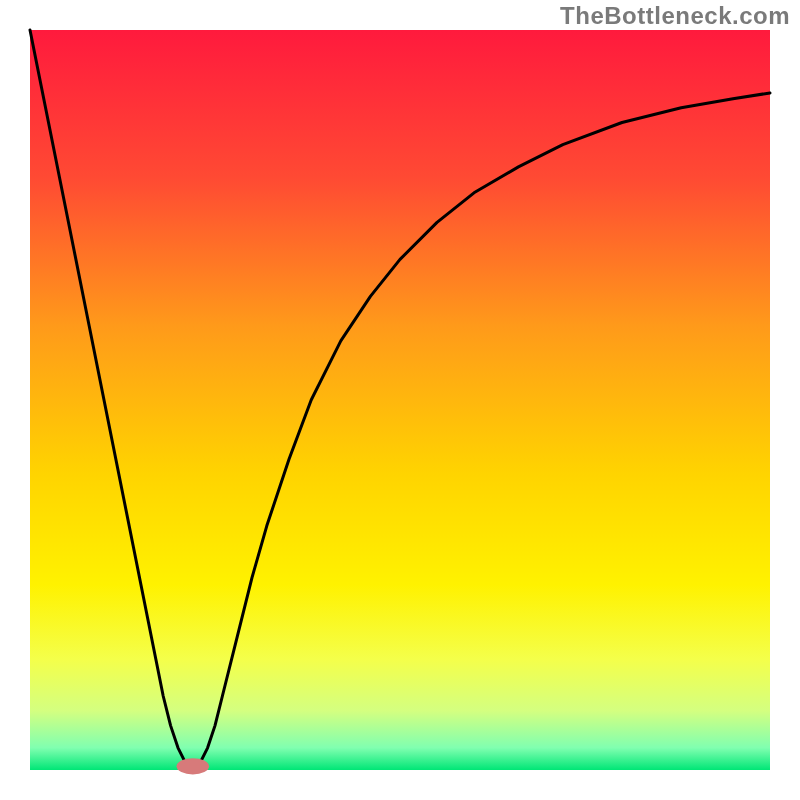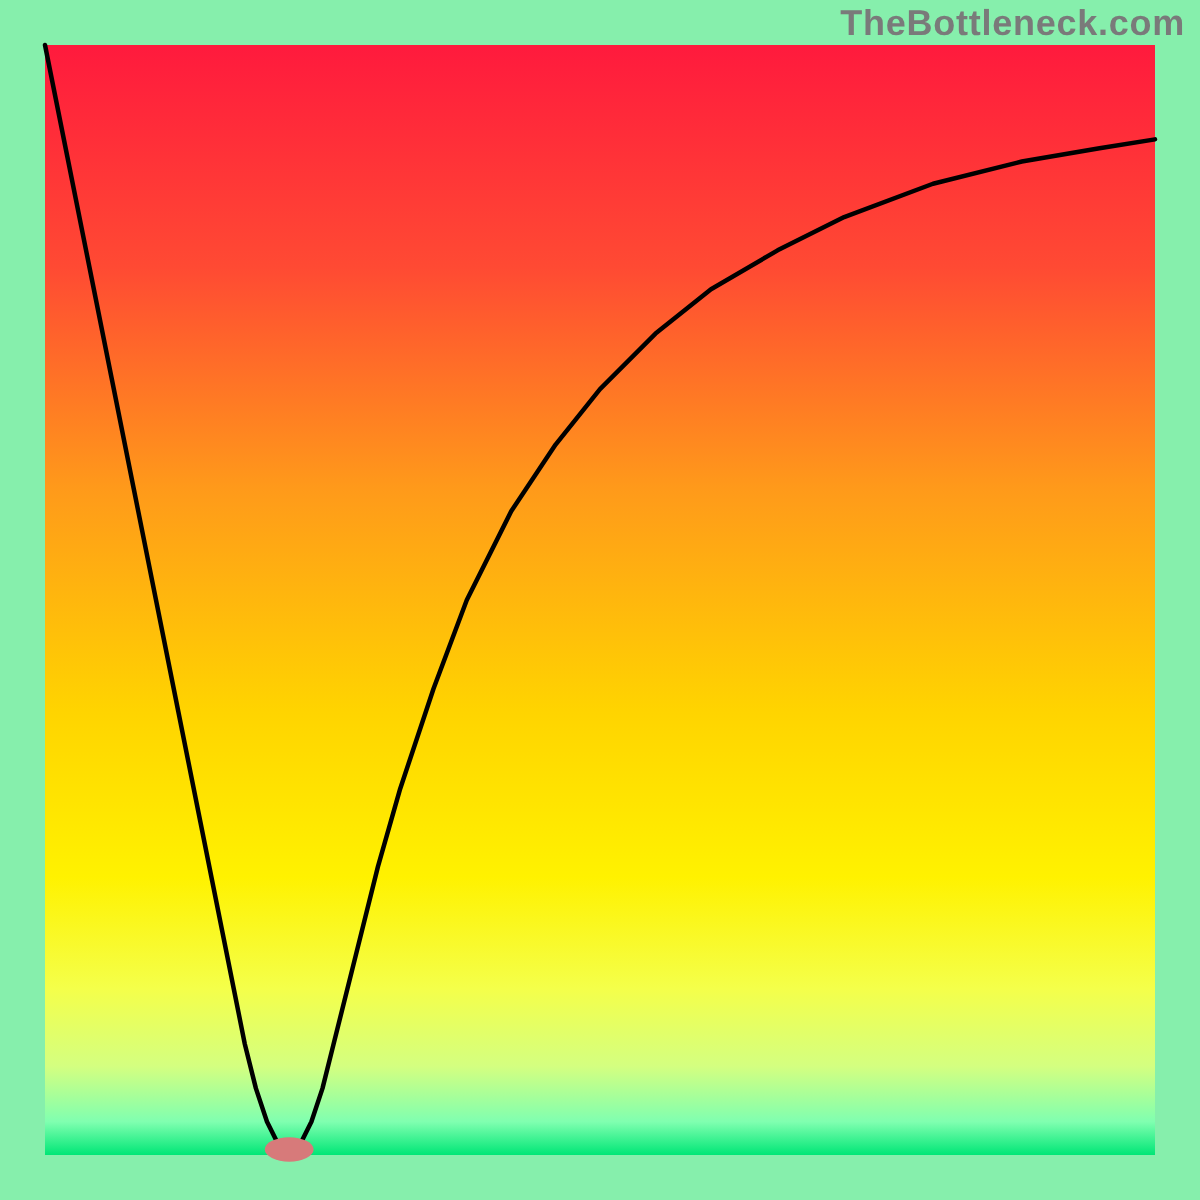--- a/index.html
+++ b/index.html
@@ -7,21 +7,21 @@
     padding: 0;
     width: 800px;
     height: 800px;
     background: #000;
     overflow: hidden;
   }
   .chart-wrap {
     position: relative;
     width: 800px;
     height: 800px;
-    background: #86efac;
+    background: #ffffff;
   }
   .watermark {
     position: absolute;
     top: 2px;
     right: 10px;
     font-family: Arial, Helvetica, sans-serif;
     font-size: 24px;
     font-weight: 600;
     color: #7a7a7a;
     letter-spacing: 0.5px;

